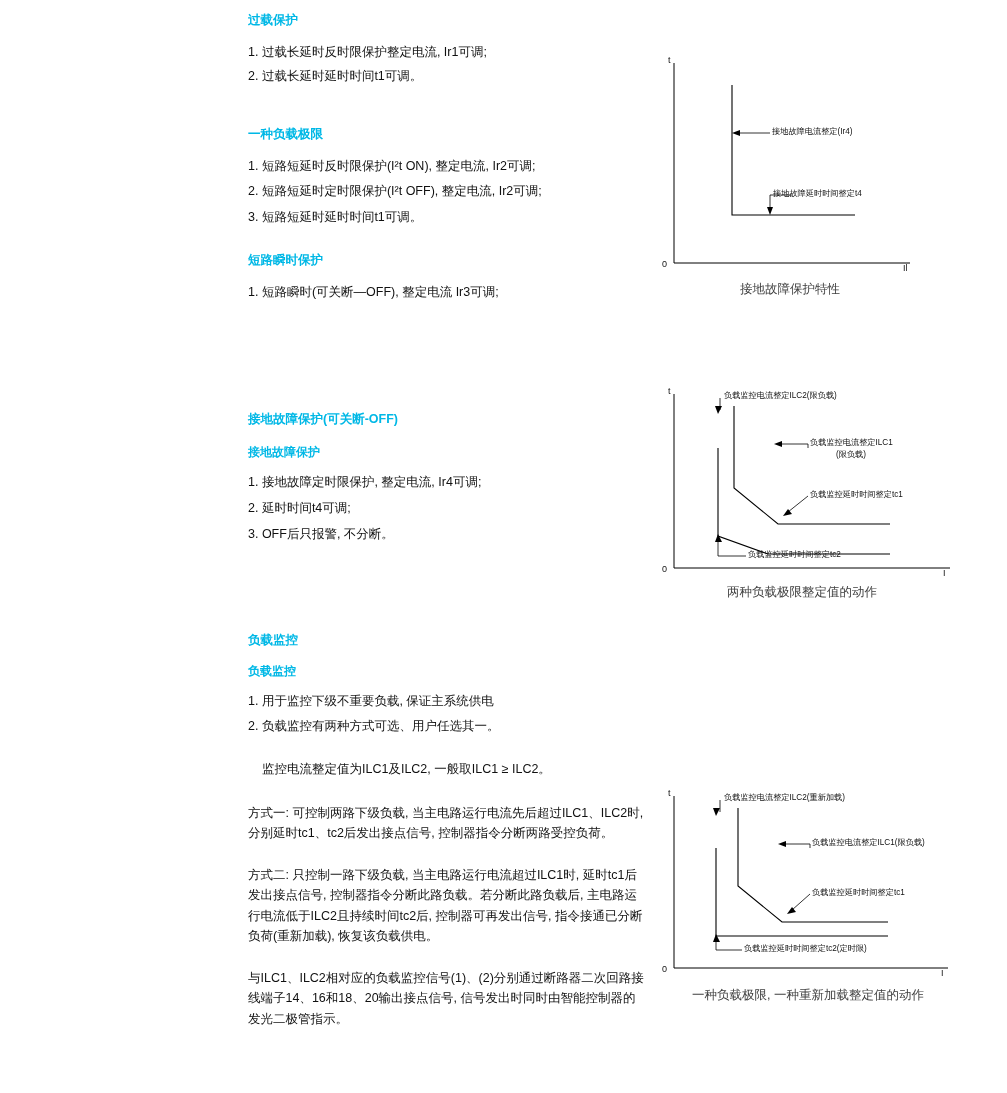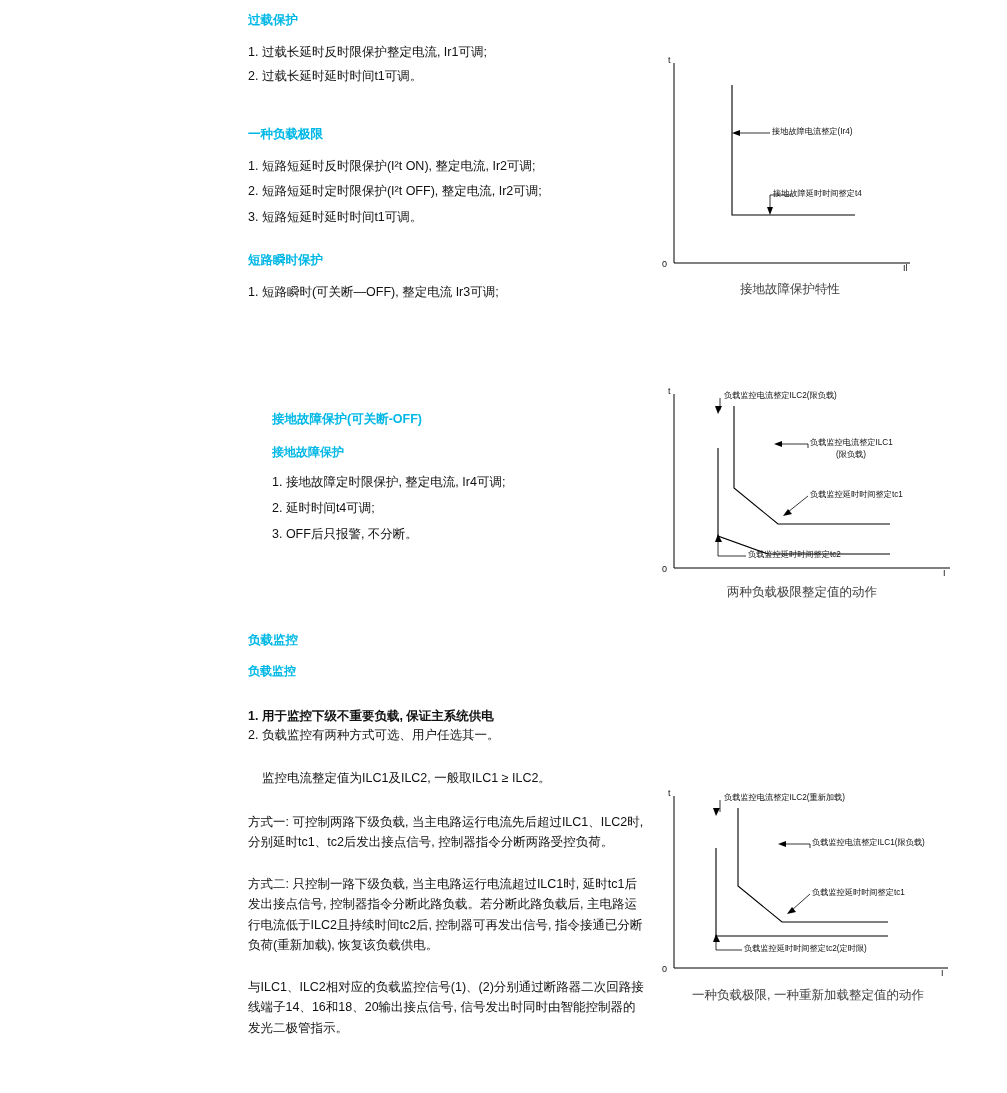--- a/index.html
+++ b/index.html
@@ -78,33 +78,33 @@
     <div class="item" style="margin-top:13px;">1. 短路短延时反时限保护(I²t ON), 整定电流, Ir2可调;</div>
     <div class="item" style="margin-top:7px;">2. 短路短延时定时限保护(I²t OFF), 整定电流, Ir2可调;</div>
     <div class="item" style="margin-top:7px;">3. 短路短延时延时时间t1可调。</div>
   </div>
 
   <div class="blk" style="left:248px; top:252px;">
     <div class="heading">短路瞬时保护</div>
     <div class="item" style="margin-top:13px;">1. 短路瞬时(可关断—OFF), 整定电流 Ir3可调;</div>
   </div>
 
-  <div class="blk" style="left:248px; top:411px;margin-left:24px;">
+  <div class="blk" style="left:248px; top:411px;">
     <div class="heading">接地故障保护(可关断-OFF)</div>
     <div class="subheading" style="margin-top:15px;">接地故障保护</div>
     <div class="item" style="margin-top:13px;">1. 接地故障定时限保护, 整定电流, Ir4可调;</div>
     <div class="item" style="margin-top:7px;">2. 延时时间t4可调;</div>
     <div class="item" style="margin-top:7px;">3. OFF后只报警, 不分断。</div>
   </div>
 
   <div class="blk" style="left:248px; top:632px;">
     <div class="heading">负载监控</div>
     <div class="subheading" style="margin-top:13px;">负载监控</div>
-    <div class="item" style="margin-top:28px;font-weight:bold;">1. 用于监控下级不重要负载, 保证主系统供电</div>
-    <div class="item" style="">2. 负载监控有两种方式可选、用户任选其一。</div>
+    <div class="item" style="margin-top:13px;">1. 用于监控下级不重要负载, 保证主系统供电</div>
+    <div class="item" style="margin-top:6px;">2. 负载监控有两种方式可选、用户任选其一。</div>
     <div class="item indent" style="margin-top:24px;">监控电流整定值为ILC1及ILC2, 一般取ILC1 ≥ ILC2。</div>
 
     <div class="para" style="margin-top:24px;">方式一: 可控制两路下级负载, 当主电路运行电流先后超过ILC1、ILC2时, 分别延时tc1、tc2后发出接点信号, 控制器指令分断两路受控负荷。</div>
     <div class="para" style="margin-top:22px;">方式二: 只控制一路下级负载, 当主电路运行电流超过ILC1时, 延时tc1后发出接点信号, 控制器指令分断此路负载。若分断此路负载后, 主电路运行电流低于ILC2且持续时间tc2后, 控制器可再发出信号, 指令接通已分断负荷(重新加载), 恢复该负载供电。</div>
     <div class="para" style="margin-top:22px;">与ILC1、ILC2相对应的负载监控信号(1)、(2)分别通过断路器二次回路接线端子14、16和18、20输出接点信号, 信号发出时同时由智能控制器的发光二极管指示。</div>
   </div>
 
   <div class="figure" style="left:660px; top:55px; width:260px; height:250px;">
     <svg width="260" height="225" viewBox="0 0 260 225">
 

